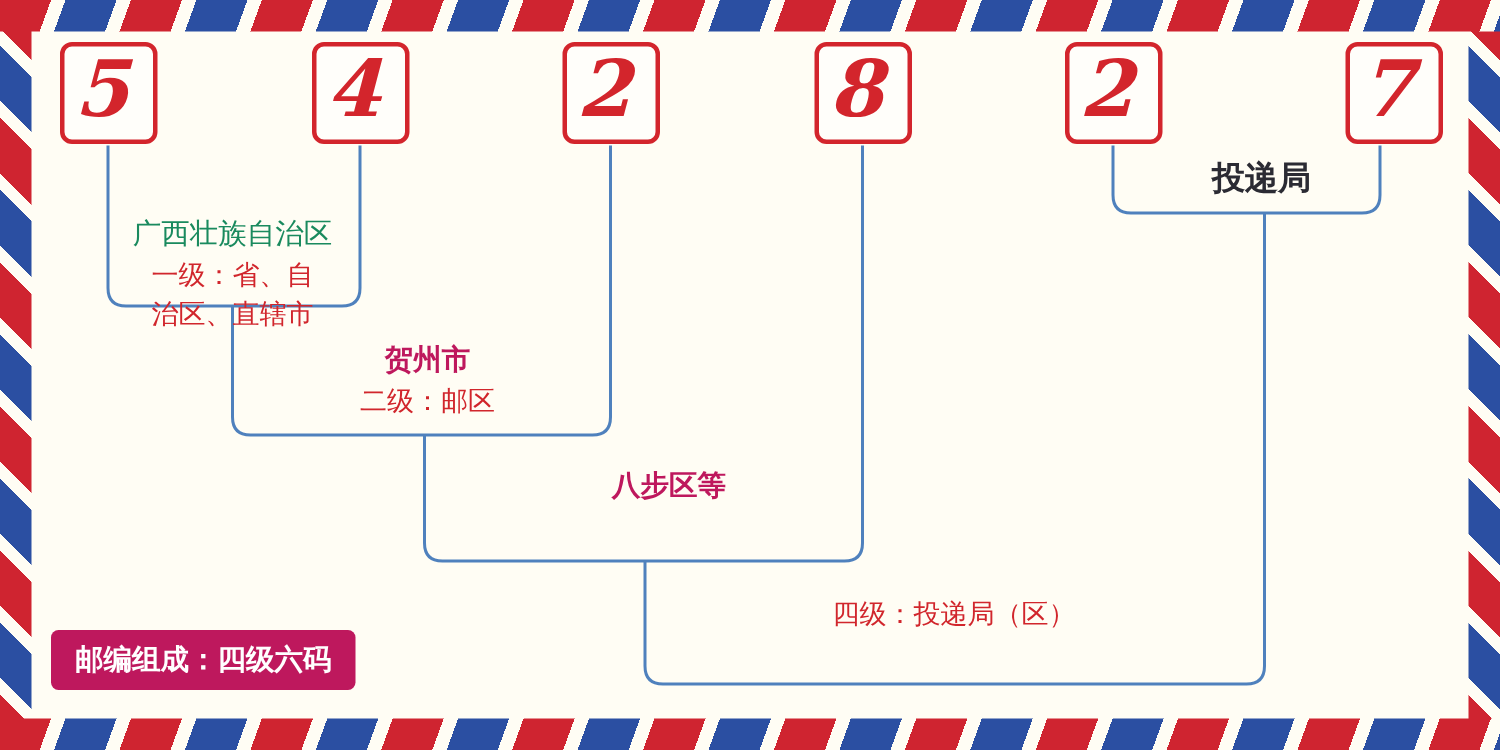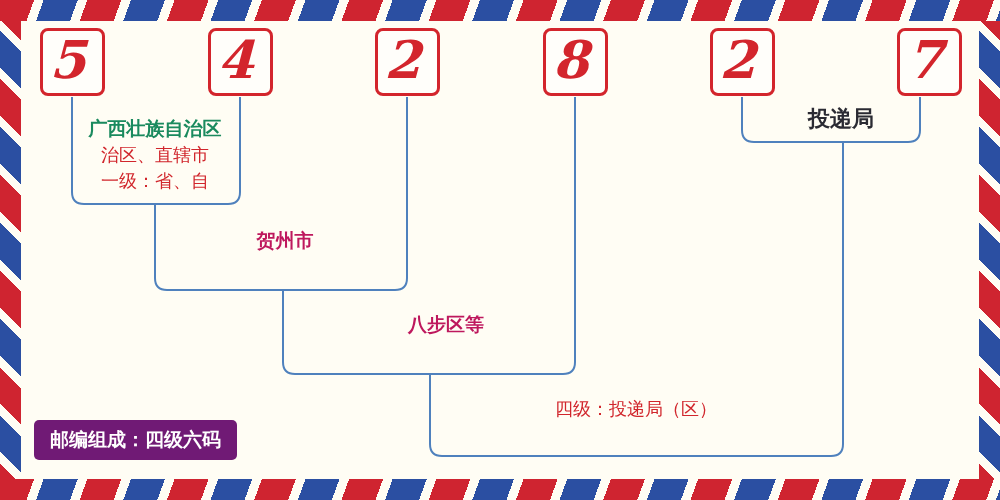--- a/index.html
+++ b/index.html
@@ -61,36 +61,36 @@
   
   .label-block {
     position: absolute;
     transform: translateX(-50%);
     text-align: center;
     white-space: nowrap;
     z-index: 2;
     line-height: 26px;
     font-size: 18px;
   }
-  .place-green { color: #1a8a5e; font-weight: bold; font-size: 19px; }
+  .place-green { color: #1a8a5e; font-weight: normal; font-size: 19px; margin-top: 28px; }
   .place-blue  { color: #be185d; font-weight: bold; font-size: 19px; }
   .place-dark  { color: #2b2b33; font-weight: bold; font-size: 22px; }
   .desc-red    { color: #d1262c; }
 
   .lb1 { left: 155px; top: 116px; }
   .lb2 { left: 285px; top: 228px; }
   .lb3 { left: 430px; top: 312px; margin-left: 16px; }
   .lb4 { left: 636px; top: 396px; }
   .lb5 { left: 841px; top: 106px; }
 
   
   .badge {
     position: absolute;
     left: 34px; top: 420px;
-    background: #701a75;
+    background: #be185d;
     color: #ffffff;
     font-weight: bold;
     font-size: 19px;
     padding: 7px 16px;
     border-radius: 5px;
     z-index: 3;
     white-space: nowrap;
   }
 </style>
 </head>
@@ -123,26 +123,27 @@
 </div>
 <div class="digit-box db5">
   <span class="digit">2</span>
 </div>
 <div class="digit-box db6">
   <span class="digit">7</span>
 </div>
 
 <div class="label-block lb1">
   <div class="place-green">广西壮族自治区</div>
+  <div class="desc-red">一级：省、自</div>
   <div class="desc-red">治区、直辖市</div>
-  <div class="desc-red">一级：省、自</div>
 </div>
 
 <div class="label-block lb2">
   <div class="place-blue">贺州市</div>
+  <div class="desc-red">二级：邮区</div>
 </div>
 
 <div class="label-block lb3">
   <div class="place-blue">八步区等</div>
 </div>
 
 <div class="label-block lb4">
   <div class="desc-red">四级：投递局（区）</div>
 </div>
 

